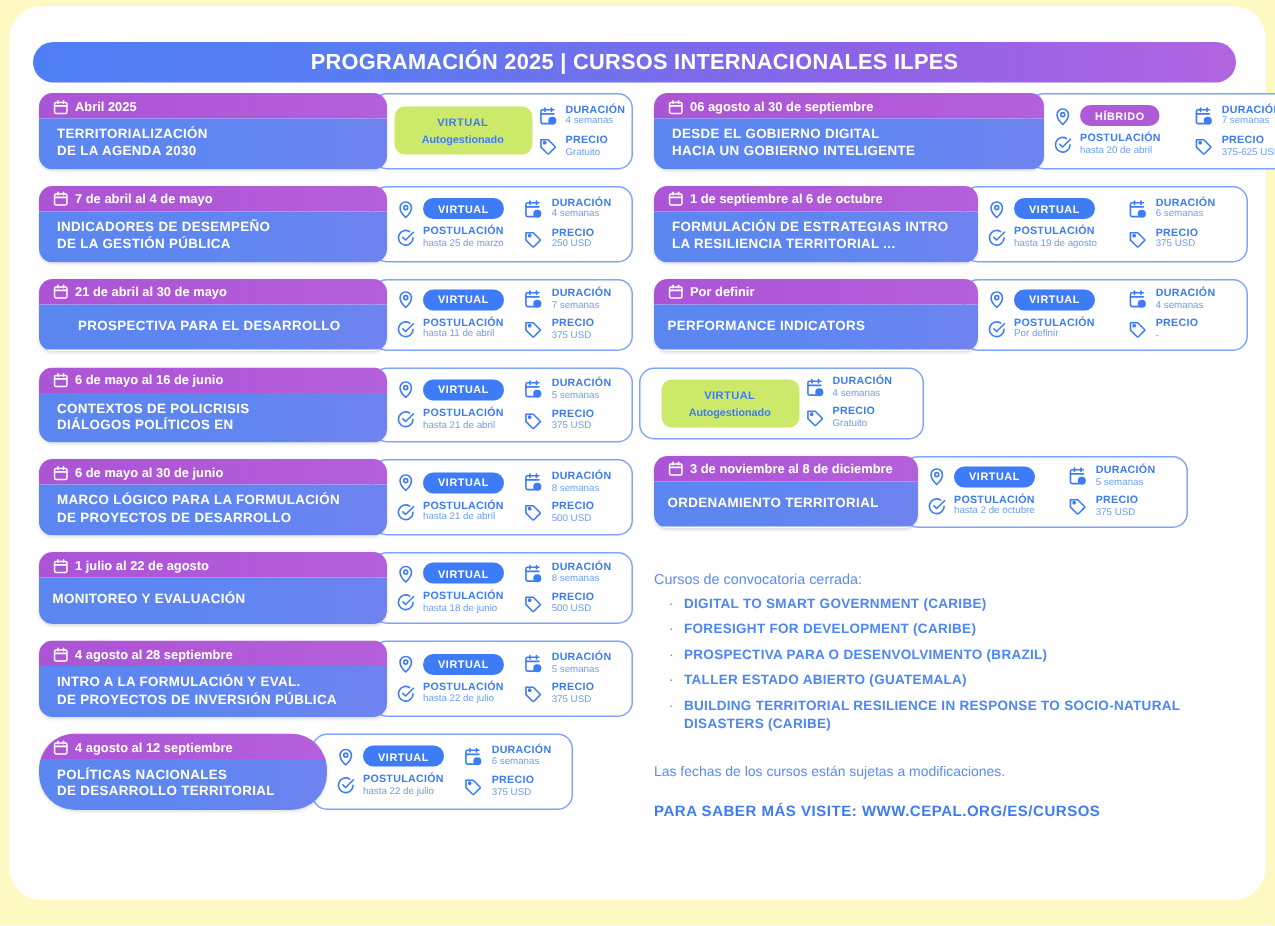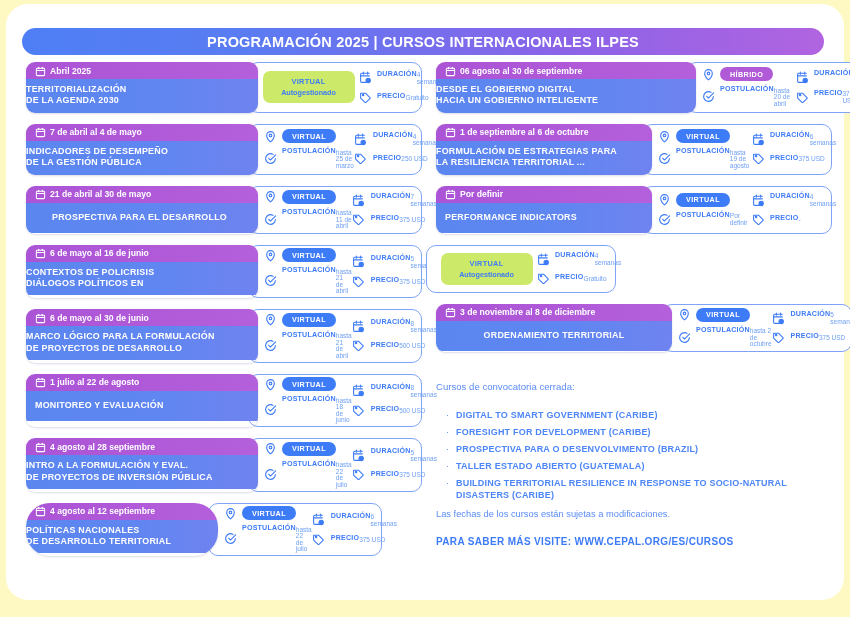--- a/index.html
+++ b/index.html
@@ -71,21 +71,21 @@
   .cal-ico{
     display:inline-block;width:9px;height:10px;margin-right:6px;position:relative;flex:0 0 auto;
   }
   .card-name{
     background:linear-gradient(90deg,#5b86f0 0%,#5f86f1 55%,#6f83ef 100%);
     color:#ffffff;
     font-size:8.9px;
     font-weight:bold;
     letter-spacing:.25px;
     line-height:11.4px;
-    padding:5px 9px 6px 0;
+    padding:5px 9px 6px 12px;
   }
   .card-meta{
     flex:0 0 auto;
     margin-left:-10px;
     border:1.1px solid #7fa4f7;
     border-radius:10px;
     background:#ffffff;
     display:flex;
     align-items:center;
     padding-left:14px;
@@ -93,21 +93,21 @@
     z-index:1;
   }
   .meta-col{display:flex;flex-direction:column;justify-content:center;}
   .meta-col.c1{width:95px;}
   .meta-col.c2{width:80px;}
   .meta-row{display:flex;align-items:center;margin:2.5px 0;}
   .meta-ico{
     width:14px;height:14px;flex:0 0 auto;margin-right:5px;
     display:flex;align-items:center;justify-content:center;
   }
-  .meta-txt{display:flex;flex-direction:row;line-height:1;}
+  .meta-txt{display:flex;flex-direction:column;line-height:1;}
   .meta-label{
     color:#3d7bf7;font-size:7.1px;font-weight:bold;letter-spacing:.2px;
   }
   .meta-value{
     color:#6fa0f3;font-size:6.5px;margin-top:1.5px;
   }
   .badge{
     display:inline-block;
     border-radius:9px;
     padding:2.5px 10px;
@@ -128,21 +128,21 @@
     margin-right:4px;
   }
   .self-box .s1{color:#3d7bf7;font-size:7.4px;font-weight:bold;letter-spacing:.3px;}
   .self-box .s2{color:#3d7bf7;font-size:7.2px;font-weight:bold;}
 
   
   .closed{
     position:absolute;left:430px;top:377px;width:400px;
   }
   .closed-title{
-    color:#5b8cf5;font-size:9.6px;margin-bottom:18px;
+    color:#5b8cf5;font-size:9.6px;margin-bottom:5px;
   }
   .closed-list{margin:0;padding:0;list-style:none;}
   .closed-list li{
     display:flex;align-items:flex-start;
     margin-bottom:5.5px;
   }
   .bullet{
     color:#5b8cf5;font-size:9px;line-height:11px;margin-right:7px;margin-left:10px;
   }
   .closed-item{
@@ -795,21 +795,21 @@
             <div class="card-date">
               <span class="cal-ico"><svg width="11" height="11" viewBox="0 0 24 24" fill="none" stroke="#ffffff" stroke-width="2.2" stroke-linecap="round" stroke-linejoin="round">
                   <rect x="3" y="5" width="18" height="16" rx="2"></rect>
                   <line x1="3" y1="10" x2="21" y2="10"></line>
                   <line x1="8" y1="2.5" x2="8" y2="6"></line>
                   <line x1="16" y1="2.5" x2="16" y2="6"></line>
                 </svg></span>
               <span>1 de septiembre al 6 de octubre</span>
             </div>
             <div class="card-name">
-              <div>FORMULACIÓN DE ESTRATEGIAS PARA</div>
+              <div>FORMULACIÓN DE ESTRATEGIAS INTRO</div>
               <div>LA RESILIENCIA TERRITORIAL ...</div>
             </div>
           </div>
           <div class="card-meta" style="width: 190px; min-height: 48px;">
             <div class="meta-col c1">
               <div class="meta-row">
                 <span class="meta-ico">
                   <svg width="13" height="13" viewBox="0 0 24 24" fill="none" stroke="#3d7bf7" stroke-width="2" stroke-linecap="round" stroke-linejoin="round">
                     <path d="M12 22s7-6.2 7-12A7 7 0 0 0 5 10c0 5.8 7 12 7 12z"></path>
                     <circle cx="12" cy="10" r="2.4"></circle>
@@ -964,21 +964,21 @@
                 </span>
                 <span class="meta-txt">
                   <span class="meta-label">PRECIO</span>
                   <span class="meta-value">Gratuito</span>
                 </span>
               </div>
             </div>
           </div>
         </div>
         <div class="card">
-          <div class="card-main" style="width: 236px; text-align: center;">
+          <div class="card-main" style="width: 176px;">
             <div class="card-date">
               <span class="cal-ico"><svg width="11" height="11" viewBox="0 0 24 24" fill="none" stroke="#ffffff" stroke-width="2.2" stroke-linecap="round" stroke-linejoin="round">
                   <rect x="3" y="5" width="18" height="16" rx="2"></rect>
                   <line x1="3" y1="10" x2="21" y2="10"></line>
                   <line x1="8" y1="2.5" x2="8" y2="6"></line>
                   <line x1="16" y1="2.5" x2="16" y2="6"></line>
                 </svg></span>
               <span>3 de noviembre al 8 de diciembre</span>
             </div>
             <div class="card-name" style="padding: 9px 9px 10px;">

